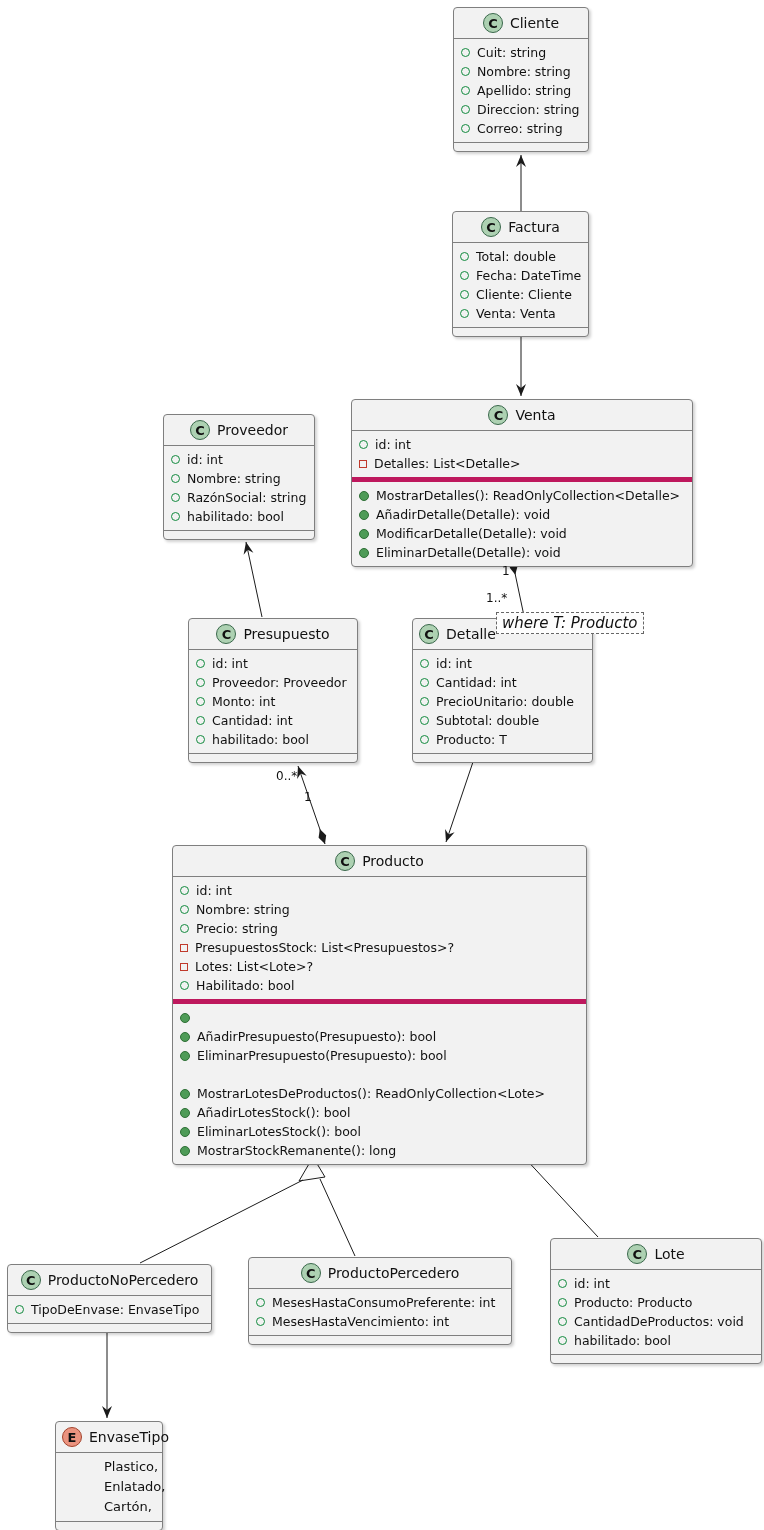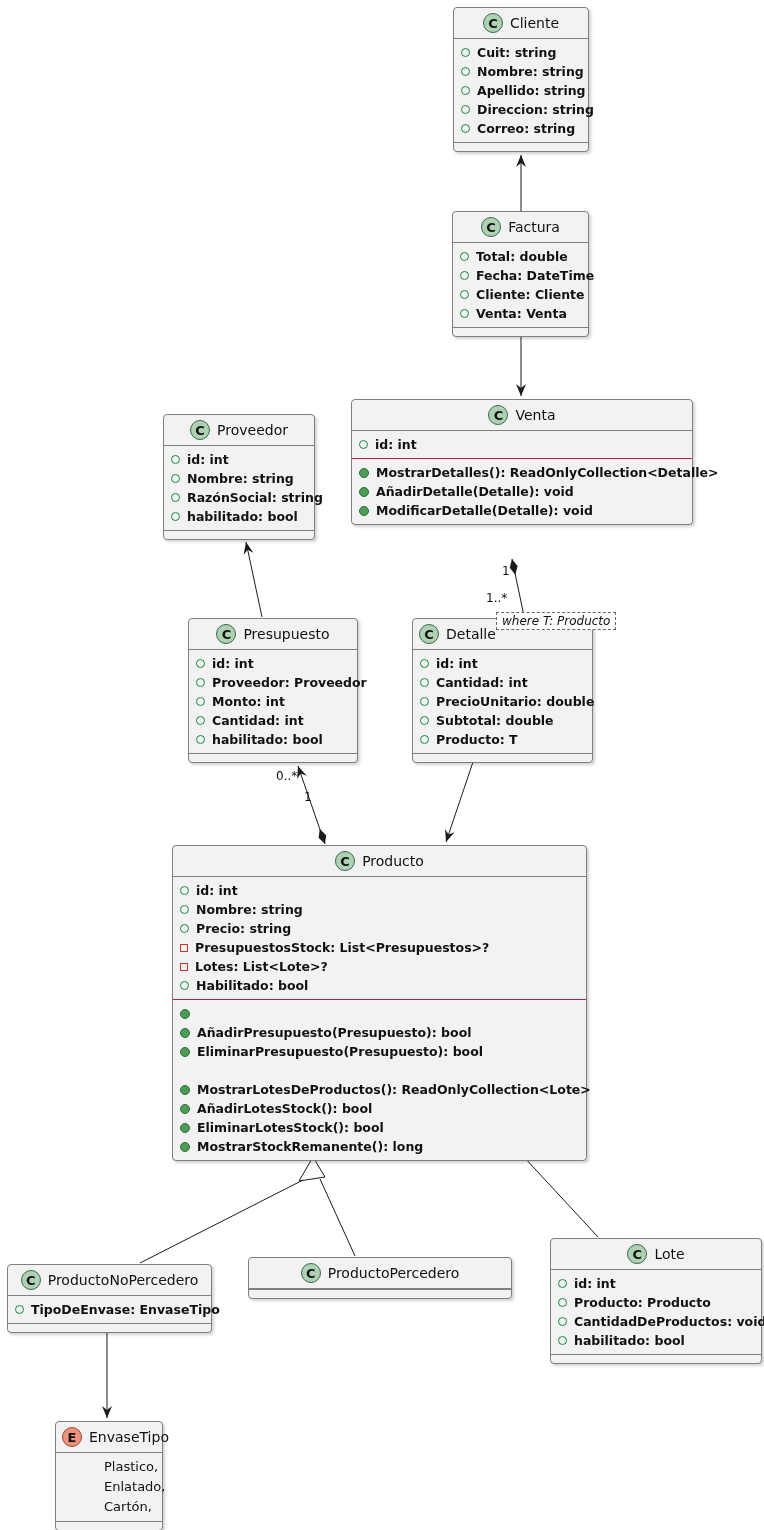--- a/index.html
+++ b/index.html
@@ -10,33 +10,33 @@
              border-radius:4px;box-shadow:2px 2px 3px rgba(0,0,0,0.18);box-sizing:border-box;}
   .cls-title{height:30px;display:flex;align-items:center;justify-content:center;gap:7px;
              border-bottom:1px solid #7F7F7F;padding:0 8px;}
   .cls-title.title-left{justify-content:flex-start;padding-left:6px;}
   .cls-name{font-size:14px;white-space:nowrap;}
   .spot{width:20px;height:20px;border-radius:50%;flex:0 0 20px;display:flex;align-items:center;
         justify-content:center;font-size:13px;font-weight:bold;color:#101010;box-sizing:border-box;}
   .spot-c{background:#ADD1B2;border:1px solid #3A684B;}
   .spot-e{background:#EB937F;border:1px solid #A3432C;}
   .cls-members{padding:4px 0;}
-  .cls-methods{padding:4px 0;border-top:1px solid #be185d;}
-  .member{display:flex;align-items:center;line-height:19px;height:19px;padding:0 2px 0 7px;white-space:nowrap;font-weight:bold;}
+  .cls-methods{padding:4px 0;border-top:5px solid #be185d;}
+  .member{display:flex;align-items:center;line-height:19px;height:19px;padding:0 2px 0 7px;white-space:nowrap;}
   .member-blank{height:19px;}
   .mtext{font-size:12.5px;white-space:nowrap;}
   .mi{flex:0 0 auto;margin-right:7px;box-sizing:border-box;}
   .mi-pub-field{width:9px;height:9px;border:1.5px solid #128A3E;border-radius:50%;background:transparent;}
   .mi-priv-field{width:8px;height:8px;border:1.5px solid #C0392B;background:transparent;}
   .mi-pub-method{width:10px;height:10px;border:1px solid #2E6F36;border-radius:50%;background:#4E9B57;}
   .enum-value{font-size:13px;line-height:20px;height:20px;padding:0 8px;white-space:nowrap;margin-left:40px;}
   .cls-footer{border-top:1px solid #7F7F7F;height:8px;}
   .edge-label{position:absolute;z-index:2;font-size:12px;color:#111;white-space:nowrap;}
   .generic-note{position:absolute;z-index:3;background:#FDFDFD;border:1px dashed #666;
-                font-size:12px;font-style:italic;padding:1px 5px;white-space:nowrap;}
+                font-size:15px;font-style:italic;padding:1px 5px;white-space:nowrap;}
 </style>
 </head>
 <body>
 
 <div class="canvas">
 
   <svg class="edges" width="764" height="1530">
     <defs>
       <marker id="arrow" viewBox="0 0 14 12" markerWidth="14" markerHeight="12" refX="13" refY="6" orient="auto" markerUnits="userSpaceOnUse">
         <path d="M1,1 L13,6 L1,11 L5,6 Z" fill="#1B1B1B"></path>
@@ -117,33 +117,41 @@
   <div class="uml-class" style="left:351px;top:399px;width:342px;">
     <div class="cls-title">
       <span class="spot spot-c">C</span>
       <span class="cls-name">Venta</span>
     </div>
     <div class="cls-members">
       <div class="member">
           <span class="mi mi-pub-field"></span>
           <span class="mtext">id: int</span>
         </div>
+      <div class="member">
+          <span class="mi mi-priv-field"></span>
+          <span class="mtext">Detalles: List&lt;Detalle&gt;</span>
+        </div>
     </div>
     <div class="cls-methods">
       <div class="member">
           <span class="mi mi-pub-method"></span>
           <span class="mtext">MostrarDetalles(): ReadOnlyCollection&lt;Detalle&gt;</span>
         </div>
       <div class="member">
           <span class="mi mi-pub-method"></span>
           <span class="mtext">AñadirDetalle(Detalle): void</span>
         </div>
       <div class="member">
           <span class="mi mi-pub-method"></span>
           <span class="mtext">ModificarDetalle(Detalle): void</span>
+        </div>
+      <div class="member">
+          <span class="mi mi-pub-method"></span>
+          <span class="mtext">EliminarDetalle(Detalle): void</span>
         </div>
     </div>
   </div>
 
   <div class="uml-class" style="left:163px;top:414px;width:152px;">
     <div class="cls-title">
       <span class="spot spot-c">C</span>
       <span class="cls-name">Proveedor</span>
     </div>
     <div class="cls-members">
@@ -305,20 +313,30 @@
           <span class="mtext">TipoDeEnvase: EnvaseTipo</span>
         </div>
     </div>
     <div class="cls-footer"></div>
   </div>
 
   <div class="uml-class" style="left:248px;top:1257px;width:264px;">
     <div class="cls-title">
       <span class="spot spot-c">C</span>
       <span class="cls-name">ProductoPercedero</span>
+    </div>
+    <div class="cls-members">
+      <div class="member">
+          <span class="mi mi-pub-field"></span>
+          <span class="mtext">MesesHastaConsumoPreferente: int</span>
+        </div>
+      <div class="member">
+          <span class="mi mi-pub-field"></span>
+          <span class="mtext">MesesHastaVencimiento: int</span>
+        </div>
     </div>
     <div class="cls-footer"></div>
   </div>
 
   <div class="uml-class" style="left:550px;top:1238px;width:212px;">
     <div class="cls-title">
       <span class="spot spot-c">C</span>
       <span class="cls-name">Lote</span>
     </div>
     <div class="cls-members">

